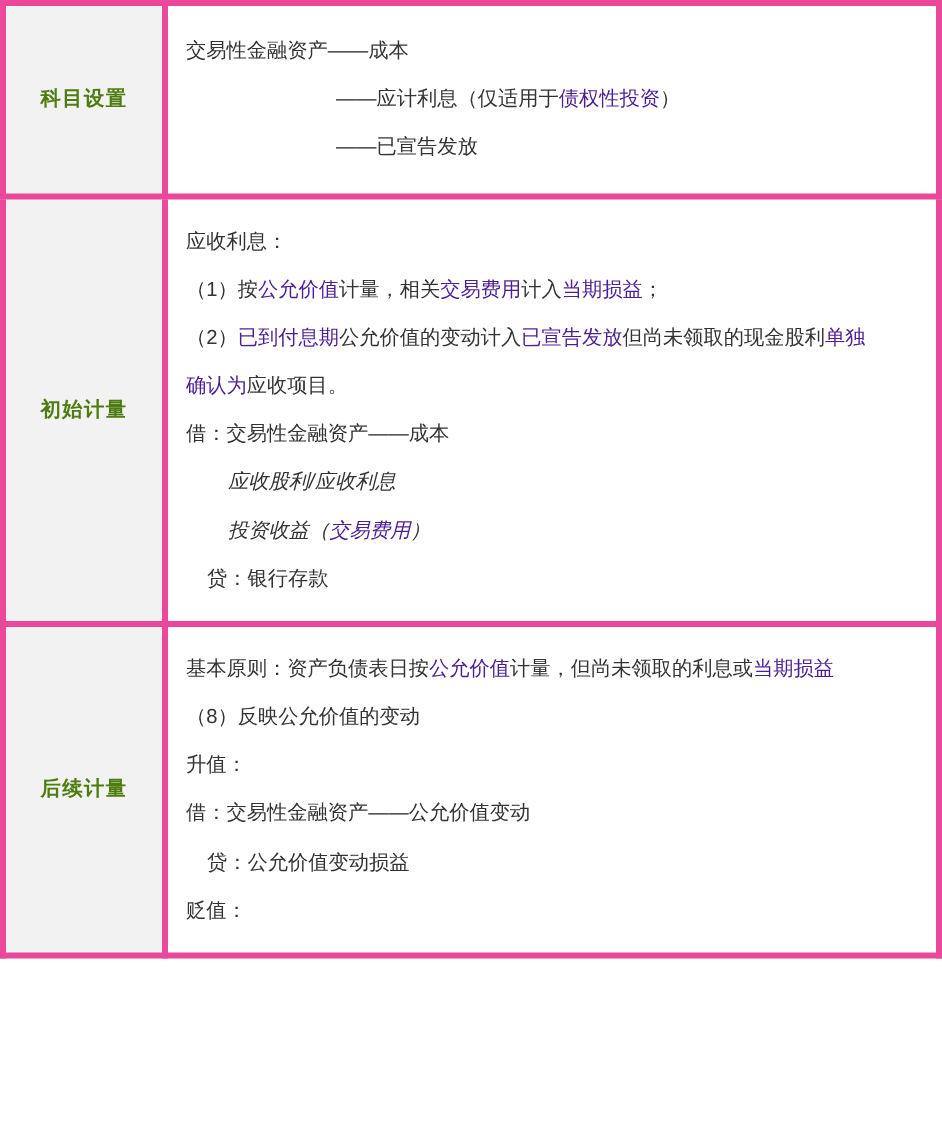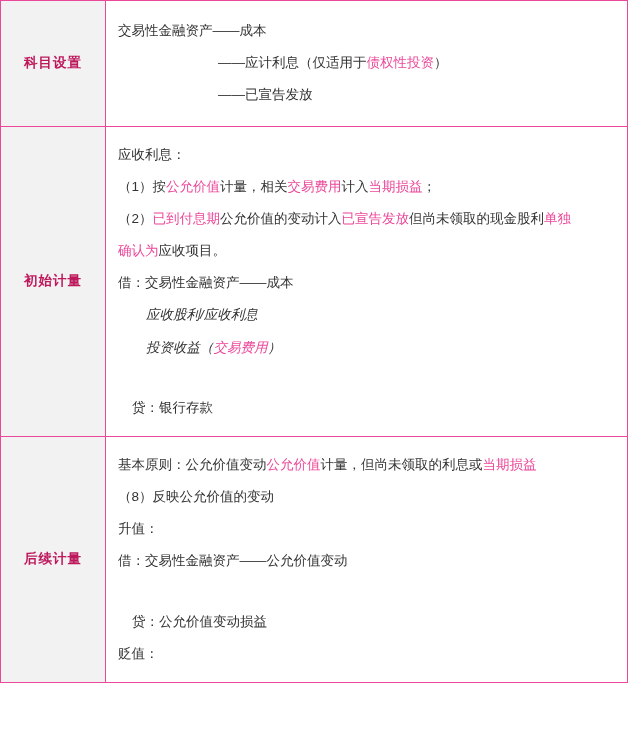--- a/index.html
+++ b/index.html
@@ -13,51 +13,51 @@
     font-family: "Liberation Sans", sans-serif;
     color: #333333;
     overflow: hidden;
   }
   .doc-table {
     width: 628px;
     border-collapse: collapse;
     table-layout: fixed;
   }
   .doc-table td {
-    border: 1px solid #ec4899;
+    border: 4px solid #ec4899;
     vertical-align: middle;
     padding: 0;
   }
   td.label-cell {
     width: 104px;
     background: #f2f2f2;
     text-align: center;
     font-size: 13.5px;
     font-weight: bold;
-    color: #be185d;
+    color: #4d7c0f;
     letter-spacing: 1px;
   }
   td.content-cell {
     background: #ffffff;
     padding: 12px 14px 12px 12px;
     font-size: 13.5px;
     line-height: 1.05;
   }
   .line {
     margin: 0;
     padding: 9px 0;
     white-space: pre-wrap;
     font-size: 13.5px;
     color: #333333;
   }
-  .indent-1 { padding-left: 14px; margin-top: 28px; }
+  .indent-1 { padding-left: 14px; }
   .indent-2 { padding-left: 28px; font-style: italic; }
   .indent-3 { padding-left: 100px; }
   .hl {
-    color: #ec4899;
+    color: #4c1d95;
     text-align: center;
   }
   .row-section1 .content-cell { padding-top: 14px; padding-bottom: 14px; }
 </style>
 </head>
 <body>
 
 <table class="doc-table">
   <tbody>
       <tr class="row-section1">
@@ -77,21 +77,21 @@
           <div class="line"><span class="hl">确认为</span><span>应收项目。</span></div>
           <div class="line"><span>借：交易性金融资产——成本</span></div>
           <div class="line indent-2"><span>应收股利/应收利息</span></div>
           <div class="line indent-2"><span>投资收益（</span><span class="hl">交易费用</span><span>）</span></div>
           <div class="line indent-1"><span>贷：银行存款</span></div>
         </td>
       </tr>
       <tr>
         <td class="label-cell">后续计量</td>
         <td class="content-cell">
-          <div class="line"><span>基本原则：公允价值变动</span><span class="hl">公允价值</span><span>计量，但尚未领取的利息或</span><span class="hl">当期损益</span></div>
+          <div class="line"><span>基本原则：资产负债表日按</span><span class="hl">公允价值</span><span>计量，但尚未领取的利息或</span><span class="hl">当期损益</span></div>
           <div class="line"><span>（8）反映公允价值的变动</span></div>
           <div class="line"><span>升值：</span></div>
           <div class="line"><span>借：交易性金融资产——公允价值变动</span></div>
           <div class="line indent-1"><span>贷：公允价值变动损益</span></div>
           <div class="line"><span>贬值：</span></div>
         </td>
       </tr>
     </tbody>
 </table>
 

